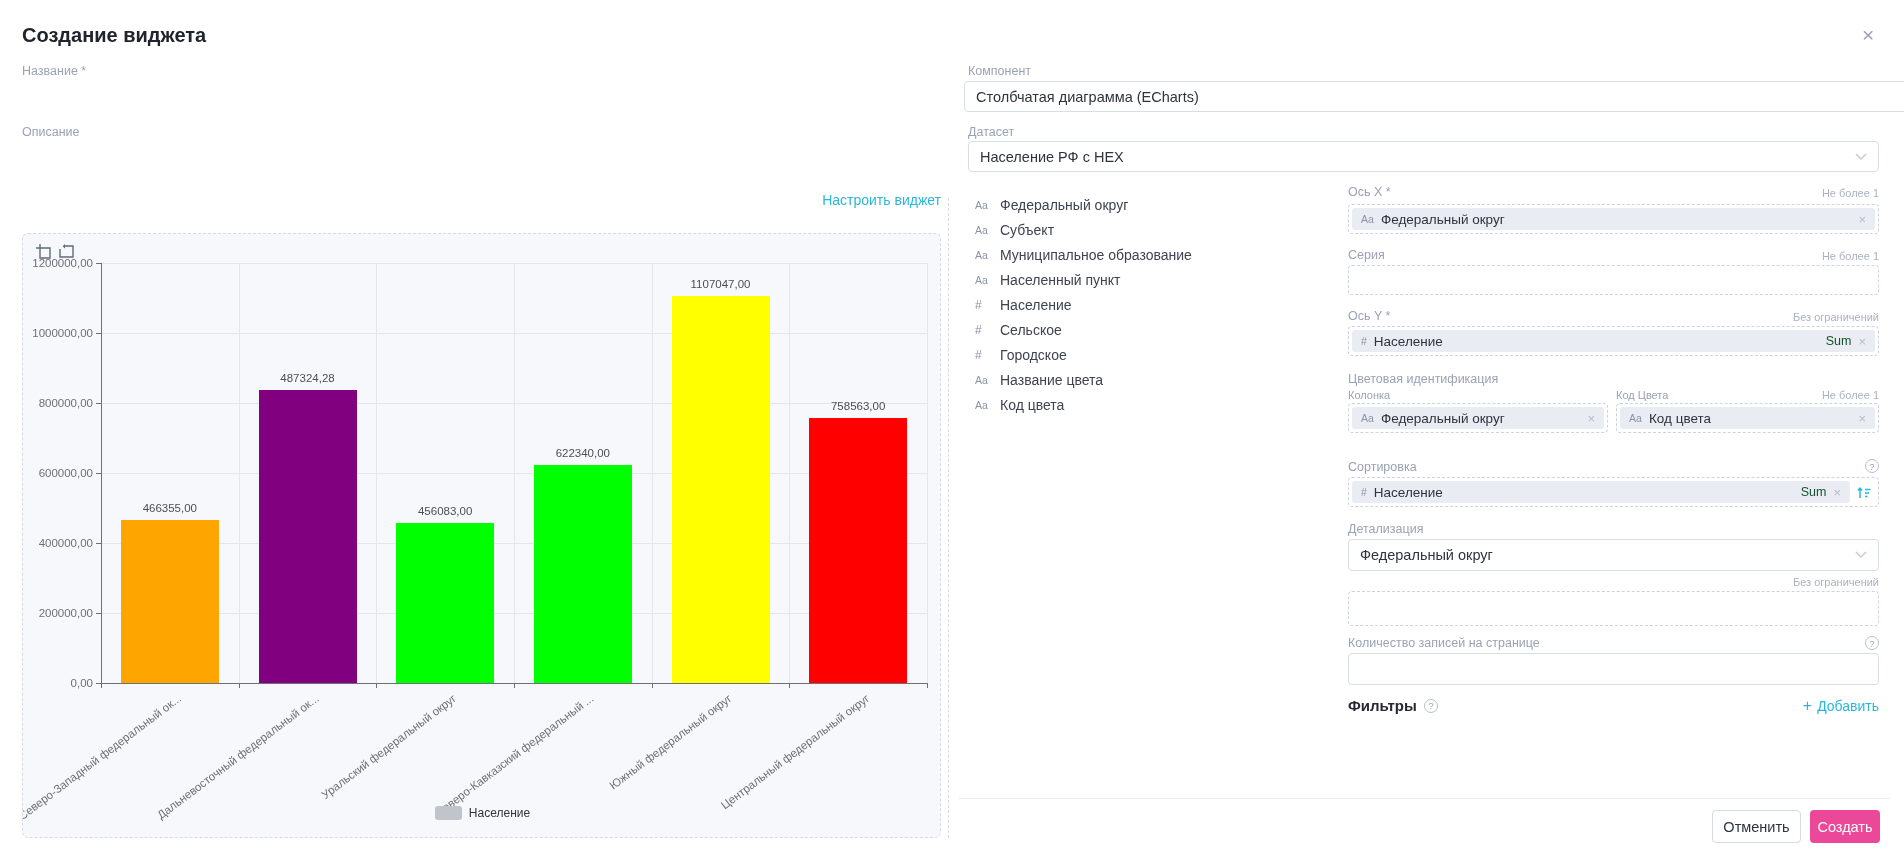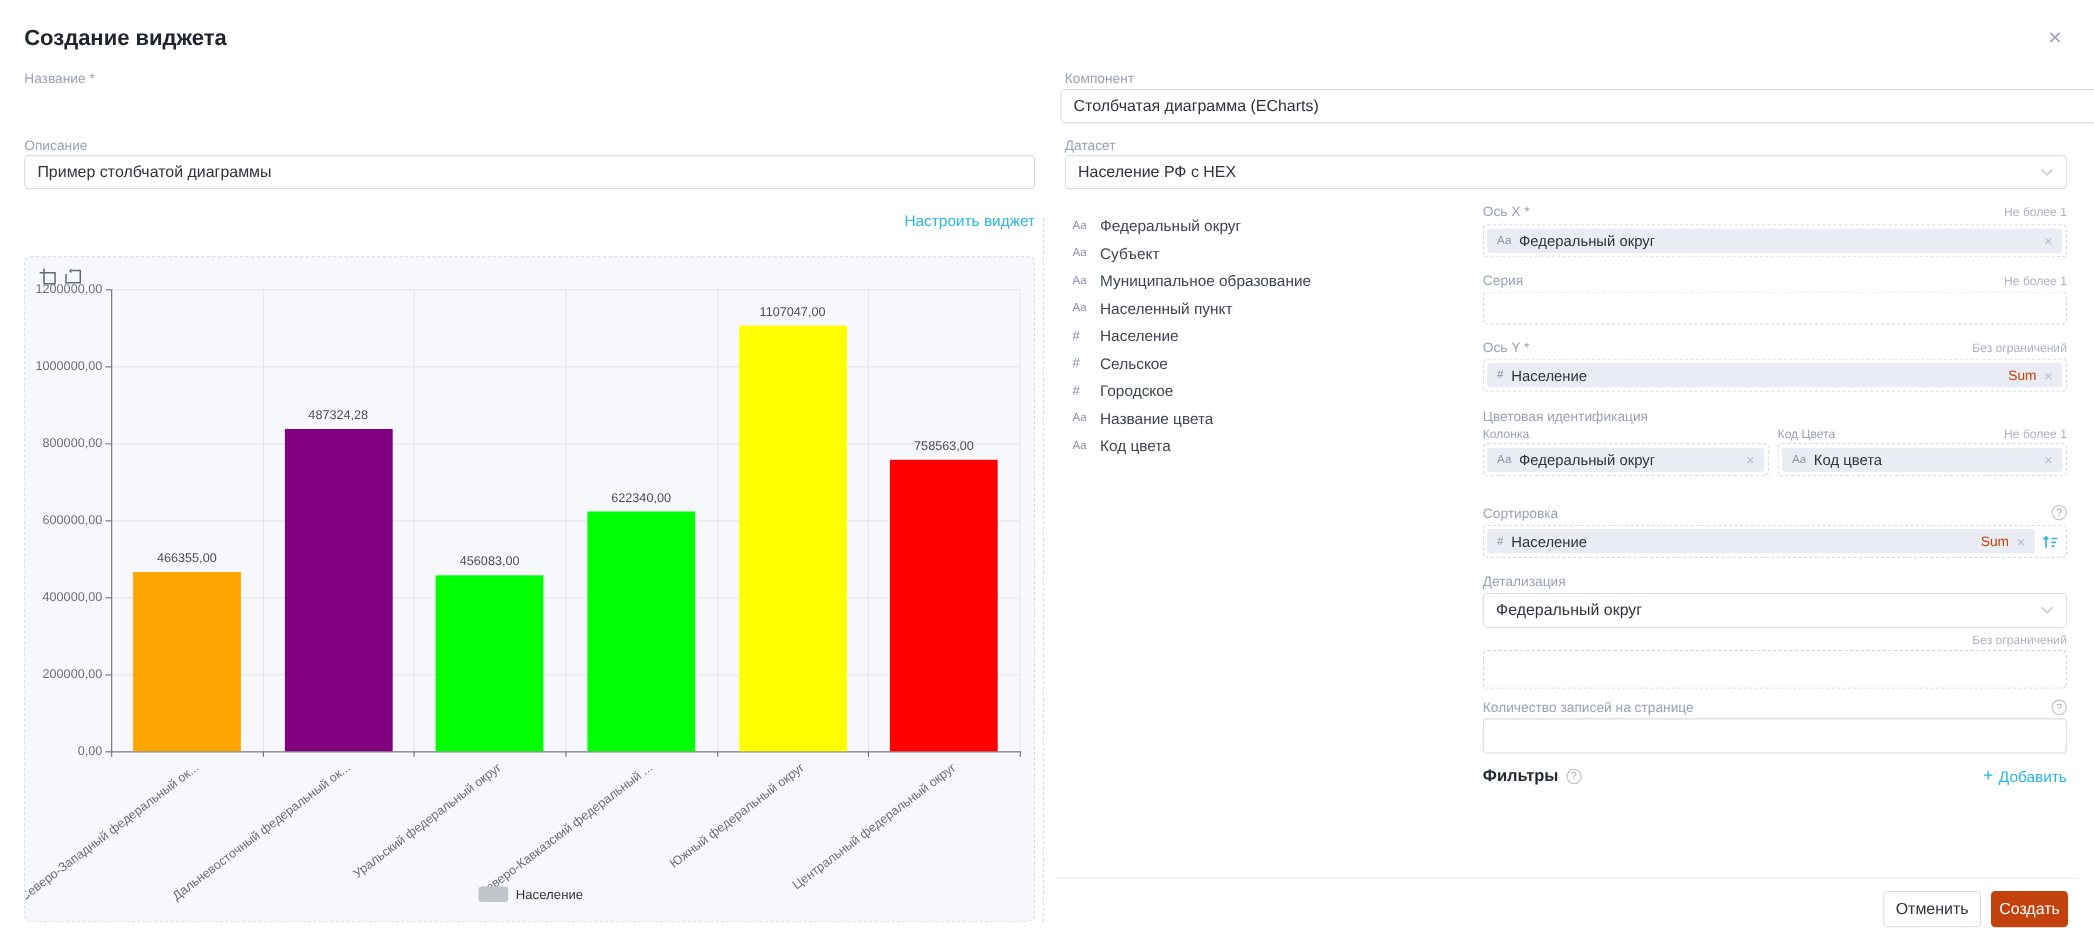--- a/index.html
+++ b/index.html
@@ -9,52 +9,49 @@
   .title{position:absolute;left:22px;top:24px;font-size:20px;font-weight:700;color:#20242c}
   .close{position:absolute;left:1862px;top:24px;font-size:21px;color:#9aa2b4;cursor:pointer;line-height:1}
   .lbl{position:absolute;font-size:12.5px;color:#9aa2b4;white-space:nowrap}
   .sublbl{position:absolute;font-size:11px;color:#9aa2b4;white-space:nowrap}
   .limit{position:absolute;font-size:11px;color:#aab2c0;white-space:nowrap}
   .inp{position:absolute;background:#fff;border:1px solid #d9dde6;border-radius:4px;display:flex;align-items:center;padding:0 11px;font-size:14.5px;color:#2e333c}
   .dash{position:absolute;border:1px dashed #ccd3dd;border-radius:4px;background:#fff}
   .chip{position:absolute;left:3px;top:3px;bottom:3px;right:3px;background:#e9ecf2;border-radius:3px;display:flex;align-items:center;gap:7px;padding:0 9px;font-size:13.5px;color:#2e333c;white-space:nowrap}
   .chip .pre{font-size:10.5px;color:#8a93a6}
   .chip .x{margin-left:auto;color:#b4bbc8;font-size:13px;cursor:pointer}
-  .chip .agg{margin-left:auto;color:#c2410c;font-size:12.5px}
+  .chip .agg{margin-left:auto;color:#14532d;font-size:12.5px}
   .chip .agg + .x{margin-left:0}
   .chev{position:absolute;right:11px;top:50%;transform:translateY(-50%)}
   .help{display:inline-flex;width:14px;height:14px;border:1px solid #b9c0cc;border-radius:50%;color:#9aa2b2;font-size:9.5px;align-items:center;justify-content:center;flex:none}
   .link{position:absolute;color:#29b7da;font-size:14px;cursor:pointer;white-space:nowrap}
   .chart{position:absolute;left:22px;top:233px;width:919px;height:605px;border:1px dashed #d5dae3;border-radius:6px;background:#f7f8fb;overflow:hidden}
   .vdiv{position:absolute;border-left:1px dashed #d5dae3}
   .fields{position:absolute;left:975px;top:192px;width:340px}
   .field-row{display:flex;align-items:center;gap:8px;height:25px;font-size:14px;color:#3d4450;cursor:grab}
   .field-row .fi{width:17px;font-size:10.5px;color:#8a93a6;display:flex;align-items:center;flex:none}
   .btn{position:absolute;display:flex;align-items:center;justify-content:center;font-size:14.5px;border-radius:4px;cursor:pointer}
   .btn.ghost{background:#fff;border:1px solid #d5dae3;color:#2e333c}
-  .btn.primary{background:#c2410c;color:#fff}
+  .btn.primary{background:#ec4899;color:#fff}
   .hline{position:absolute;height:1px;background:#e9ebf0}
   .filters{position:absolute;left:1348px;top:697px;display:flex;align-items:center;gap:7px;font-size:15px;font-weight:700;color:#242933}
   .addlink{position:absolute;right:25px;top:698px;color:#29b7da;font-size:14px;cursor:pointer;display:flex;align-items:center;gap:5px}
   .addlink .plus{font-size:16px;line-height:1}
 </style>
 </head>
 <body>
 
 <div class="root">
 
   <div class="title">Создание виджета</div>
   <div class="close">×</div>
 
   <div class="lbl" style="left:22px;top:64px">Название *</div>
 
   <div class="lbl" style="left:22px;top:125px">Описание</div>
-  <div class="inp" style="left:22px;top:141px;width:919px;height:31px">
-    <span>Пример столбчатой диаграммы</span>
-  </div>
 
   <div class="link" style="right:963px;top:192px">Настроить виджет</div>
 
   <div class="chart">
     <svg style="position:absolute;left:12px;top:9px" width="17" height="17" viewBox="0 0 17 17" fill="none" stroke="#5f6b7a" stroke-width="1.4">
       <path d="M5 1 V5 M1 5 H5 M5 5 H15 V15 H5 Z"></path>
     </svg>
     <svg style="position:absolute;left:35px;top:9px" width="17" height="17" viewBox="0 0 17 17" fill="none" stroke="#5f6b7a" stroke-width="1.4">
       <path d="M2 6 V14 H15 V3 H7"></path>
         <path d="M7 1 L4.6 3.2 L7 5.4" fill="#5f6b7a" stroke="none"></path>

